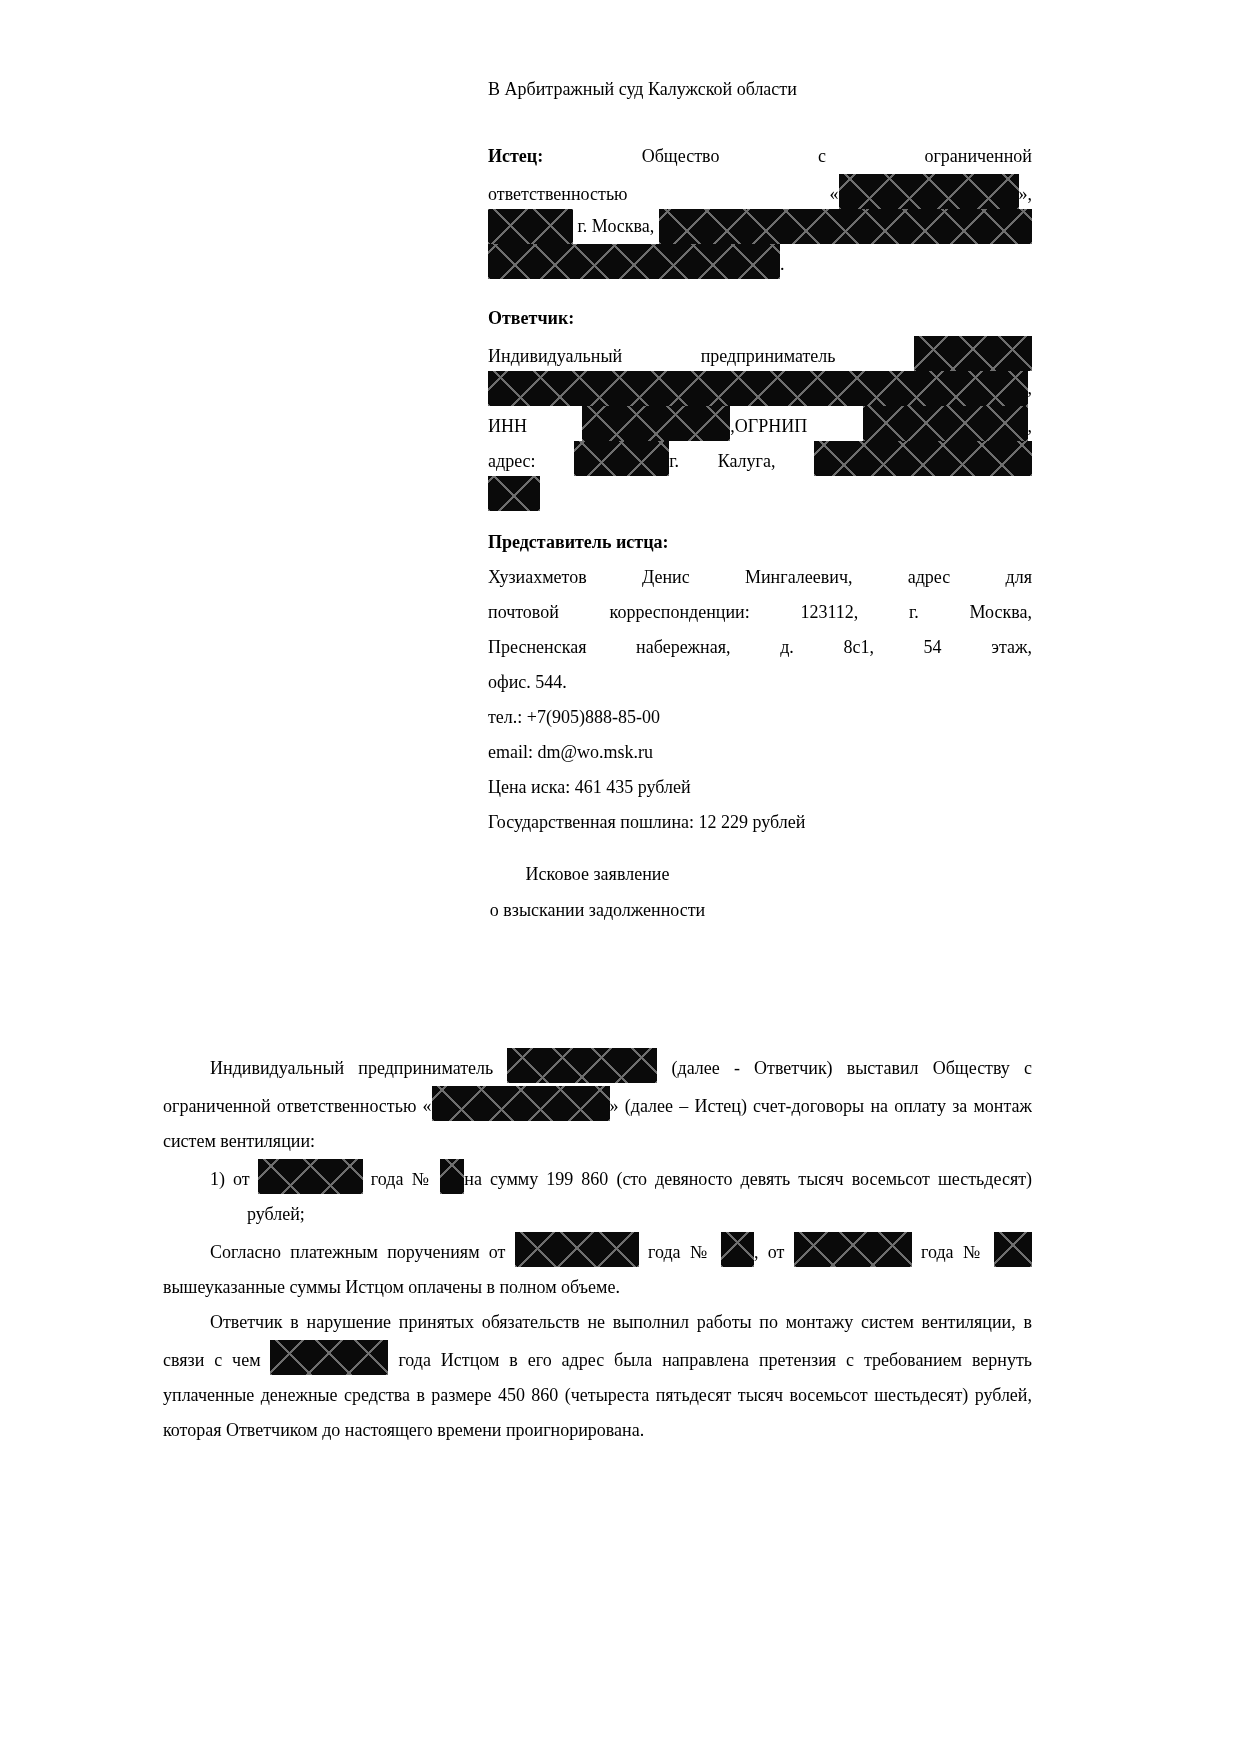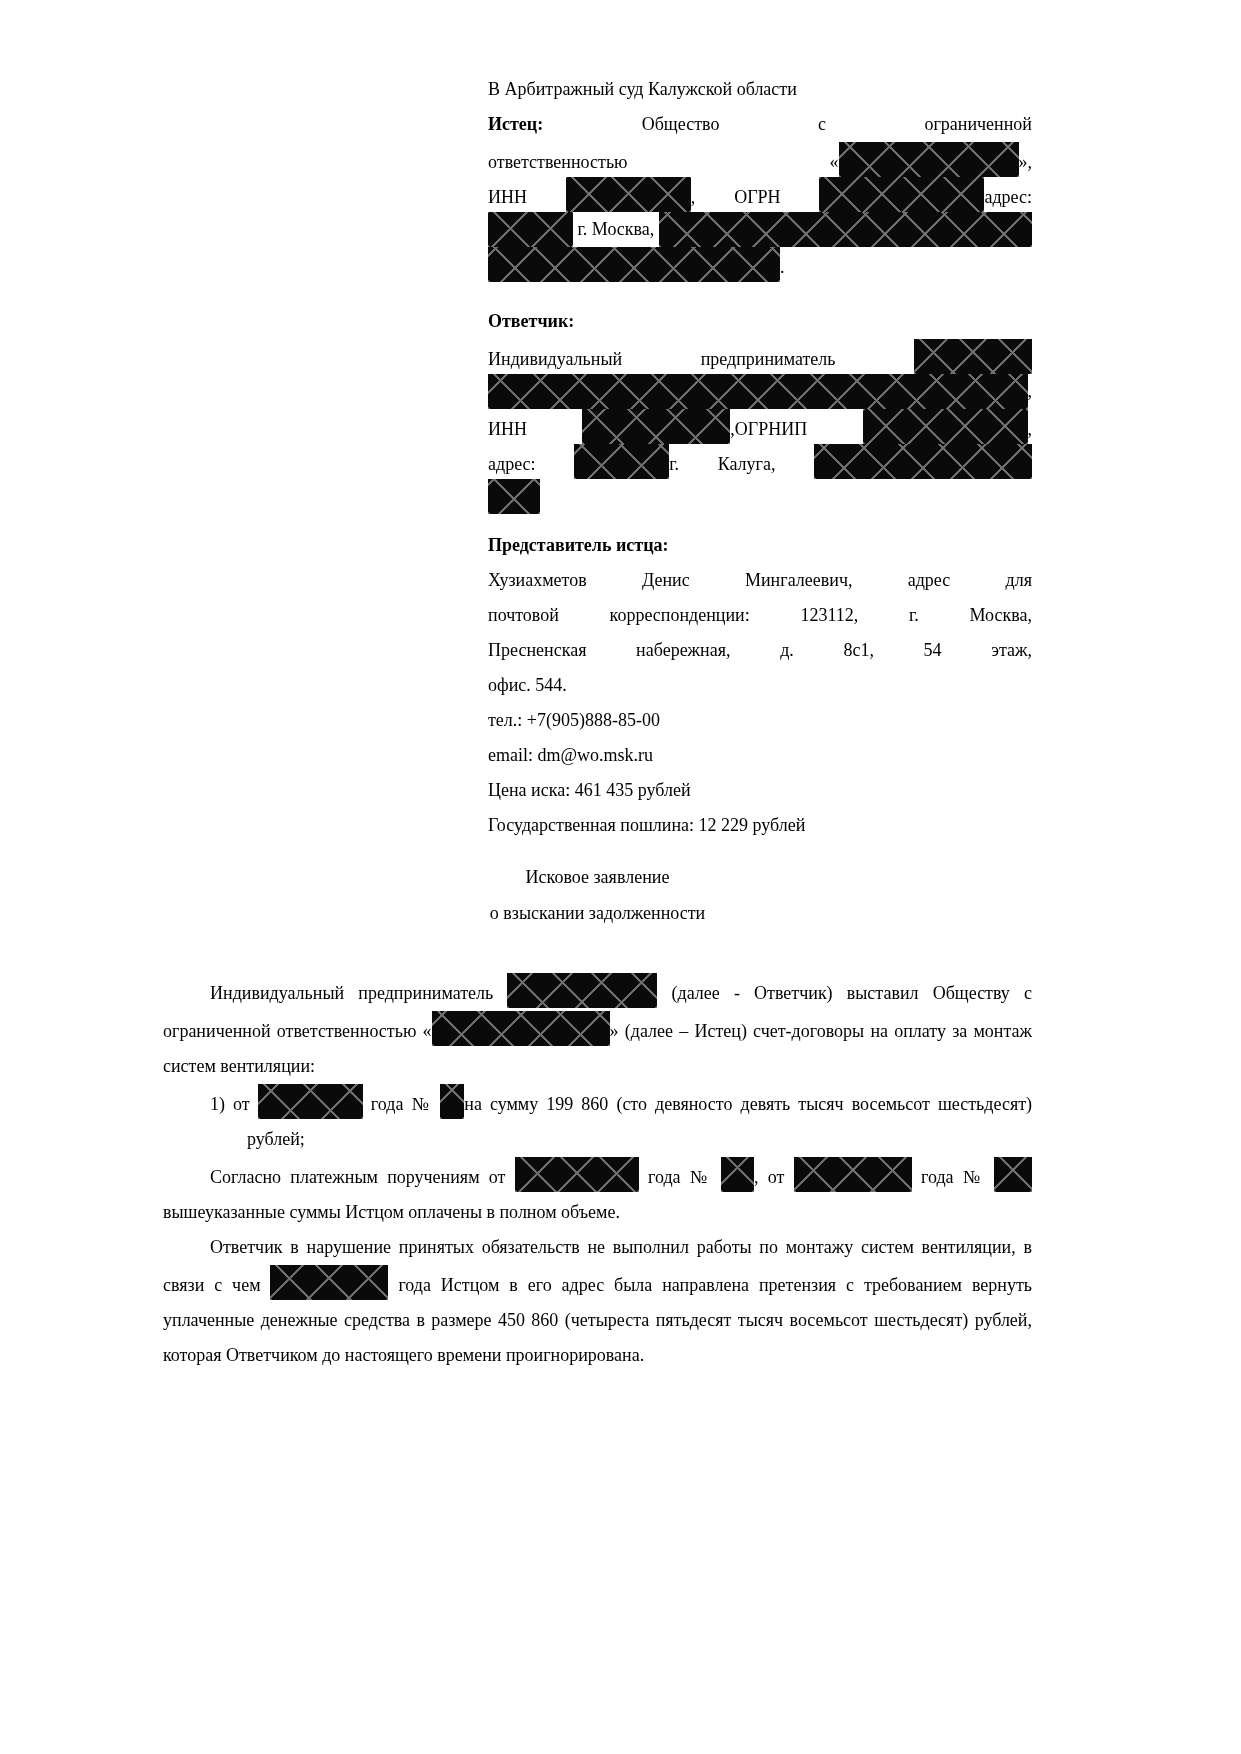--- a/index.html
+++ b/index.html
@@ -14,27 +14,27 @@
     position:relative; overflow:hidden;
   }
   .tline { height:35px; }
   .left  { white-space:nowrap; }
   .just  { text-align:justify; text-align-last:justify; white-space:nowrap; }
   .flexline { display:flex; }
   .flexline span { white-space:pre; }
   .bold { font-weight:700; }
   .court { margin-left:325px; }
   .hdr { margin-left:325px; width:544px; }
-  .plaintiff      { }
+  .plaintiff      { margin-top:32px; }
   .defendant      { margin-top:22px; }
   .representative { margin-top:14px; }
   .claim          { }
   .title-block    { margin-top:16px; }
   .title { text-align:center; font-weight:400; line-height:36px; height:36px; }
-  .bodytext { margin-top:42px; }
+  .bodytext { margin-top:120px; }
   .para { text-align:justify; }
   .indent { text-indent:47px; }
   .list-item { padding-left:84px; text-indent:-37px; }
   .rd {
     display:inline-block; height:35px; vertical-align:-9px;
     background-color:var(--rd-bg,#0a0a0a);
     background-image:
       repeating-linear-gradient(45deg,  var(--rd-line,#6e6e6e) 0 2px, transparent 2px 28px),
       repeating-linear-gradient(-45deg, var(--rd-line,#6e6e6e) 0 2px, transparent 2px 28px);
   }
@@ -43,21 +43,20 @@
 </head>
 <body>
 
 <div class="page">
 
   <div class="tline left court">В Арбитражный суд Калужской области</div>
 
   <div class="hdr plaintiff">
       <div class="tline just"><span class="bold">Истец:</span> <span>Общество</span> <span>с</span> <span>ограниченной</span></div>
       <div class="tline just"><span>ответственностью</span> <span>«</span><span class="rd" style="width: 180px;"></span><span>»,</span></div>
-      <div class="tline just"><span>ИНН</span> <span class="rd" style="width: 125px;"></span><span>, ОГРН</span> <span class="rd" style="width: 165px;"></span><span>адрес:</span></div>
       <div class="tline flexline">
         <span class="rd" style="width: 85px;"></span> 
         <span> г. Москва, </span> 
         <span class="rd rd-fill"></span>
       </div>
       <div class="tline left"><span class="rd" style="width: 292px;"></span><span>.</span></div>
     </div>
 
   <div class="hdr defendant">
       <div class="tline left"><span class="bold">Ответчик:</span></div>

